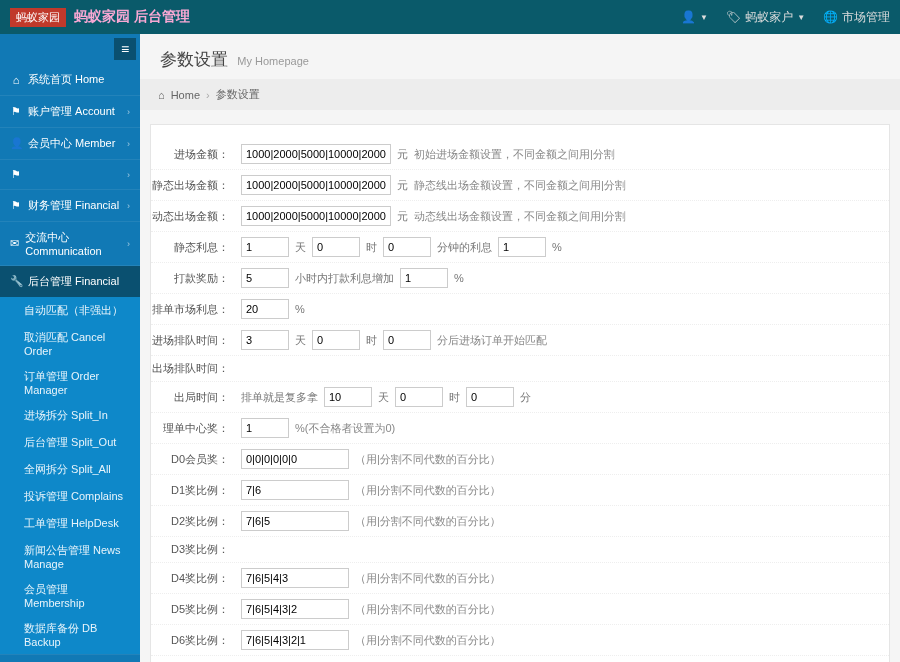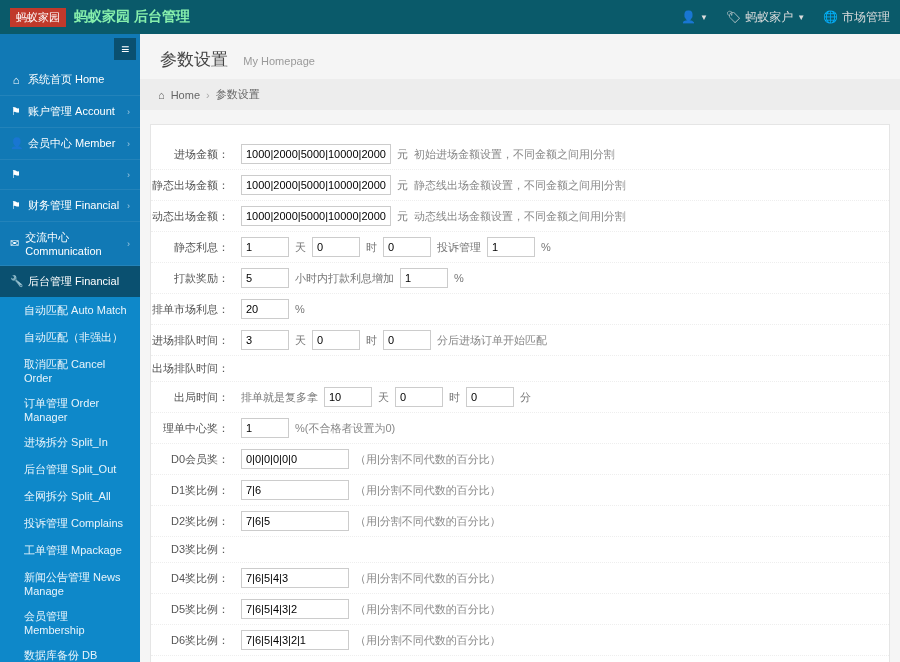--- a/index.html
+++ b/index.html
@@ -1,41 +1,41 @@
 <!DOCTYPE html>
 <html><head>
   <meta charset="utf-8">
   <style>
     * { margin: 0; padding: 0; box-sizing: border-box; }
     body { font-family: "Microsoft YaHei", Arial, sans-serif; font-size: 12px; background: #f5f5f5; color: #333; }
     
     .topbar { background: #0a5a6a; height: 34px; display: flex; align-items: center; padding: 0 10px; color: #fff; }
     .logo { background: #c0392b; color: #fff; padding: 2px 6px; font-size: 11px; margin-right: 8px; }
-    .topbar-title { color: #86efac; font-size: 14px; font-weight: bold; }
+    .topbar-title { color: #f9a8d4; font-size: 14px; font-weight: bold; }
     .topbar-right { margin-left: auto; display: flex; gap: 18px; align-items: center; font-size: 12px; }
     .topbar-right a { color: #ddd; text-decoration: none; display: flex; align-items: center; gap: 4px; }
     .topbar-right .caret { font-size: 8px; }
     
     .container { display: flex; }
     
     .sidebar { width: 140px; background: #1179b5; min-height: calc(100vh - 34px); position: relative; }
     .sidebar-toggle { position: absolute; top: 4px; right: 4px; width: 22px; height: 22px; background: #0a5070; color: #fff; display: flex; align-items: center; justify-content: center; font-size: 14px; cursor: pointer; }
     .menu { list-style: none; padding-top: 30px; }
     .menu > li { border-bottom: 1px solid rgba(255,255,255,0.08); }
     .menu > li > a { display: flex; align-items: center; gap: 6px; padding: 8px 10px; color: #fff; text-decoration: none; font-size: 11px; }
     .menu > li > a .chevron { margin-left: auto; font-size: 9px; color: rgba(255,255,255,0.6); }
     .menu > li.active > a { background: #0a5070; }
     .submenu { list-style: none; background: #0e88c9; }
     .submenu li a { display: block; padding: 6px 10px 6px 24px; color: #e8f4fb; text-decoration: none; font-size: 11px; }
     .menu-icon { width: 12px; display: inline-block; text-align: center; }
     
     .main { flex: 1; padding: 0; }
     .page-header { padding: 14px 20px 8px; }
     .page-title { font-size: 17px; color: #444; display: inline-block; }
-    .page-sub { font-size: 11px; color: #999; margin-left: 12px; }
+    .page-sub { font-size: 11px; color: #999; margin-left: 6px; }
     .breadcrumb { background: #ededed; padding: 8px 18px; font-size: 11px; color: #666; display: flex; align-items: center; gap: 6px; }
     .breadcrumb .sep { color: #aaa; }
     
     .content { background: #fff; margin: 14px 10px 14px 10px; padding: 14px 0; border: 1px solid #e5e5e5; }
     .form-row { display: flex; align-items: center; padding: 5px 0; border-bottom: 1px dotted #eee; }
     .form-label { width: 90px; text-align: right; padding-right: 12px; font-size: 11px; color: #555; flex-shrink: 0; }
     .form-field { display: flex; align-items: center; gap: 6px; font-size: 11px; color: #777; flex-wrap: wrap; }
     .form-field input[type="text"] { border: 1px solid #ccc; height: 20px; padding: 0 4px; font-size: 11px; }
     .w-long { width: 150px; }
     .w-med { width: 108px; }
@@ -109,23 +109,20 @@
             <span class="chevron">›</span>
           </a>
         </li>
         <li class="active">
           <a>
             <span class="menu-icon">🔧</span>
             <span>后台管理 Financial</span>
           </a>
           <ul class="submenu">
             <li>
-              <a>自动匹配 Auto Match</a>
-            </li>
-            <li>
               <a>自动匹配（非强出）</a>
             </li>
             <li>
               <a>取消匹配 Cancel Order</a>
             </li>
             <li>
               <a>订单管理 Order Manager</a>
             </li>
             <li>
               <a>进场拆分 Split_In</a>
@@ -133,21 +130,21 @@
             <li>
               <a>后台管理 Split_Out</a>
             </li>
             <li>
               <a>全网拆分 Split_All</a>
             </li>
             <li>
               <a>投诉管理 Complains</a>
             </li>
             <li>
-              <a>工单管理 Mpackage</a>
+              <a>工单管理 HelpDesk</a>
             </li>
             <li>
               <a>新闻公告管理 News Manage</a>
             </li>
             <li>
               <a>会员管理 Membership</a>
             </li>
             <li>
               <a>数据库备份 DB Backup</a>
             </li>
@@ -198,21 +195,21 @@
       </div>
 
       <div class="form-row">
         <div class="form-label">静态利息：</div>
         <div class="form-field">
           <input type="text" class="w-short" value="1" style="">
             <span>天</span>
           <input type="text" class="w-short" value="0" style="">
             <span>时</span>
           <input type="text" class="w-short" value="0" style="">
-            <span>投诉管理</span>
+            <span>分钟的利息</span>
           <input type="text" class="w-short" value="1" style="">
             <span>%</span>
         </div>
       </div>
 
       <div class="form-row">
         <div class="form-label">打款奖励：</div>
         <div class="form-field">
           <input type="text" class="w-short" value="5" style="">
           <span>小时内打款利息增加</span>

